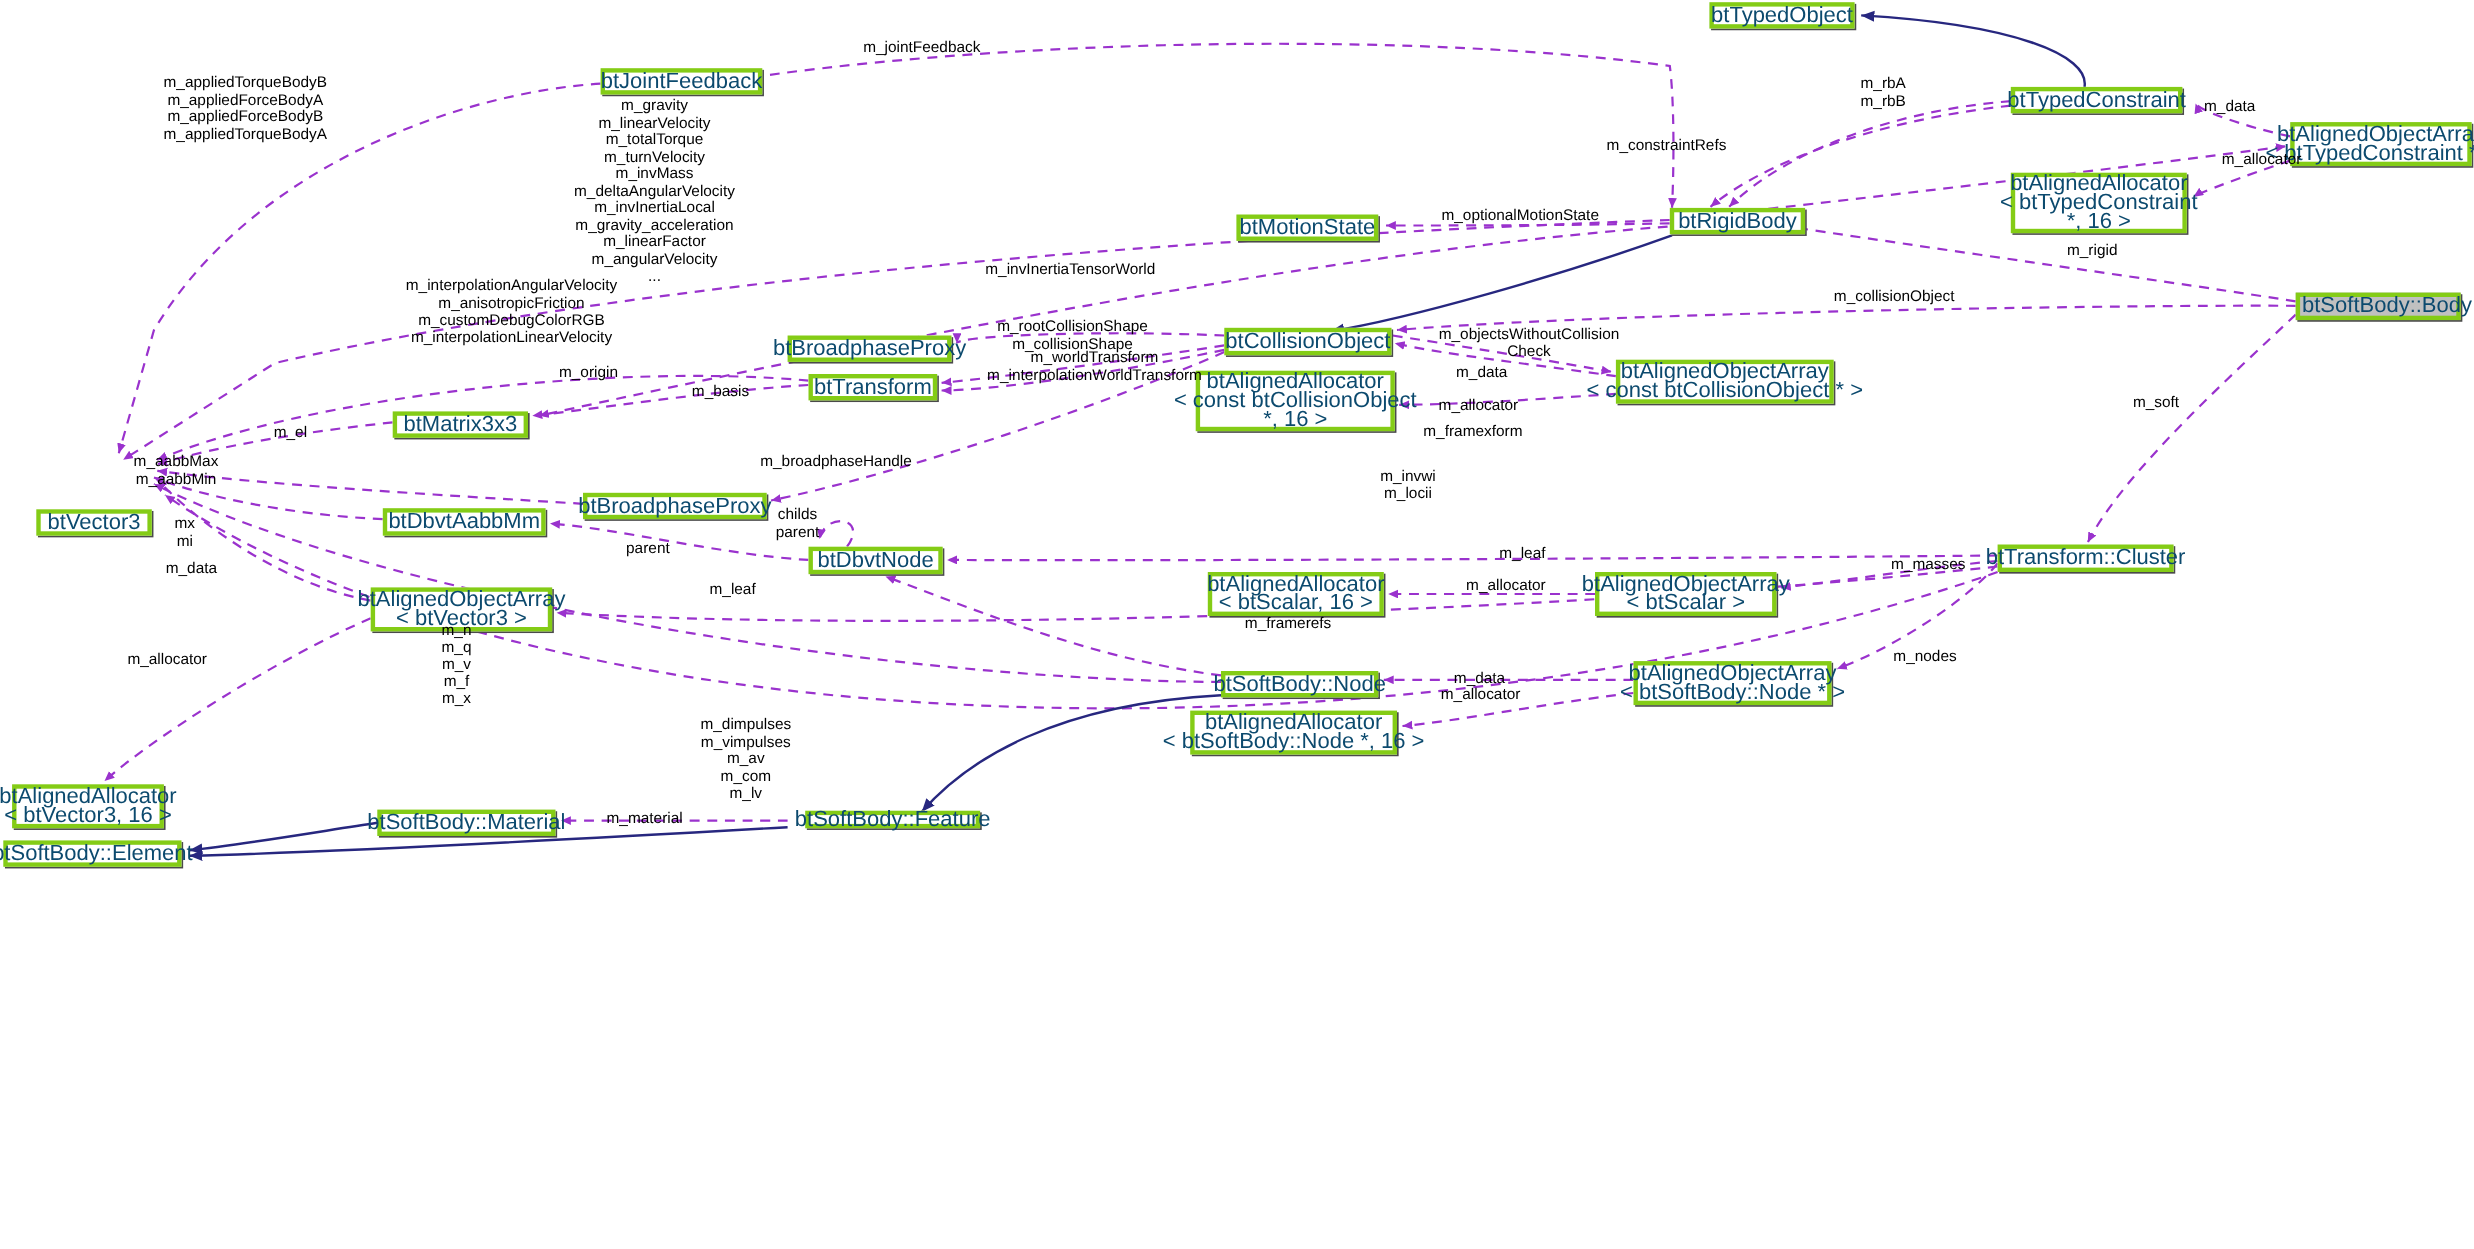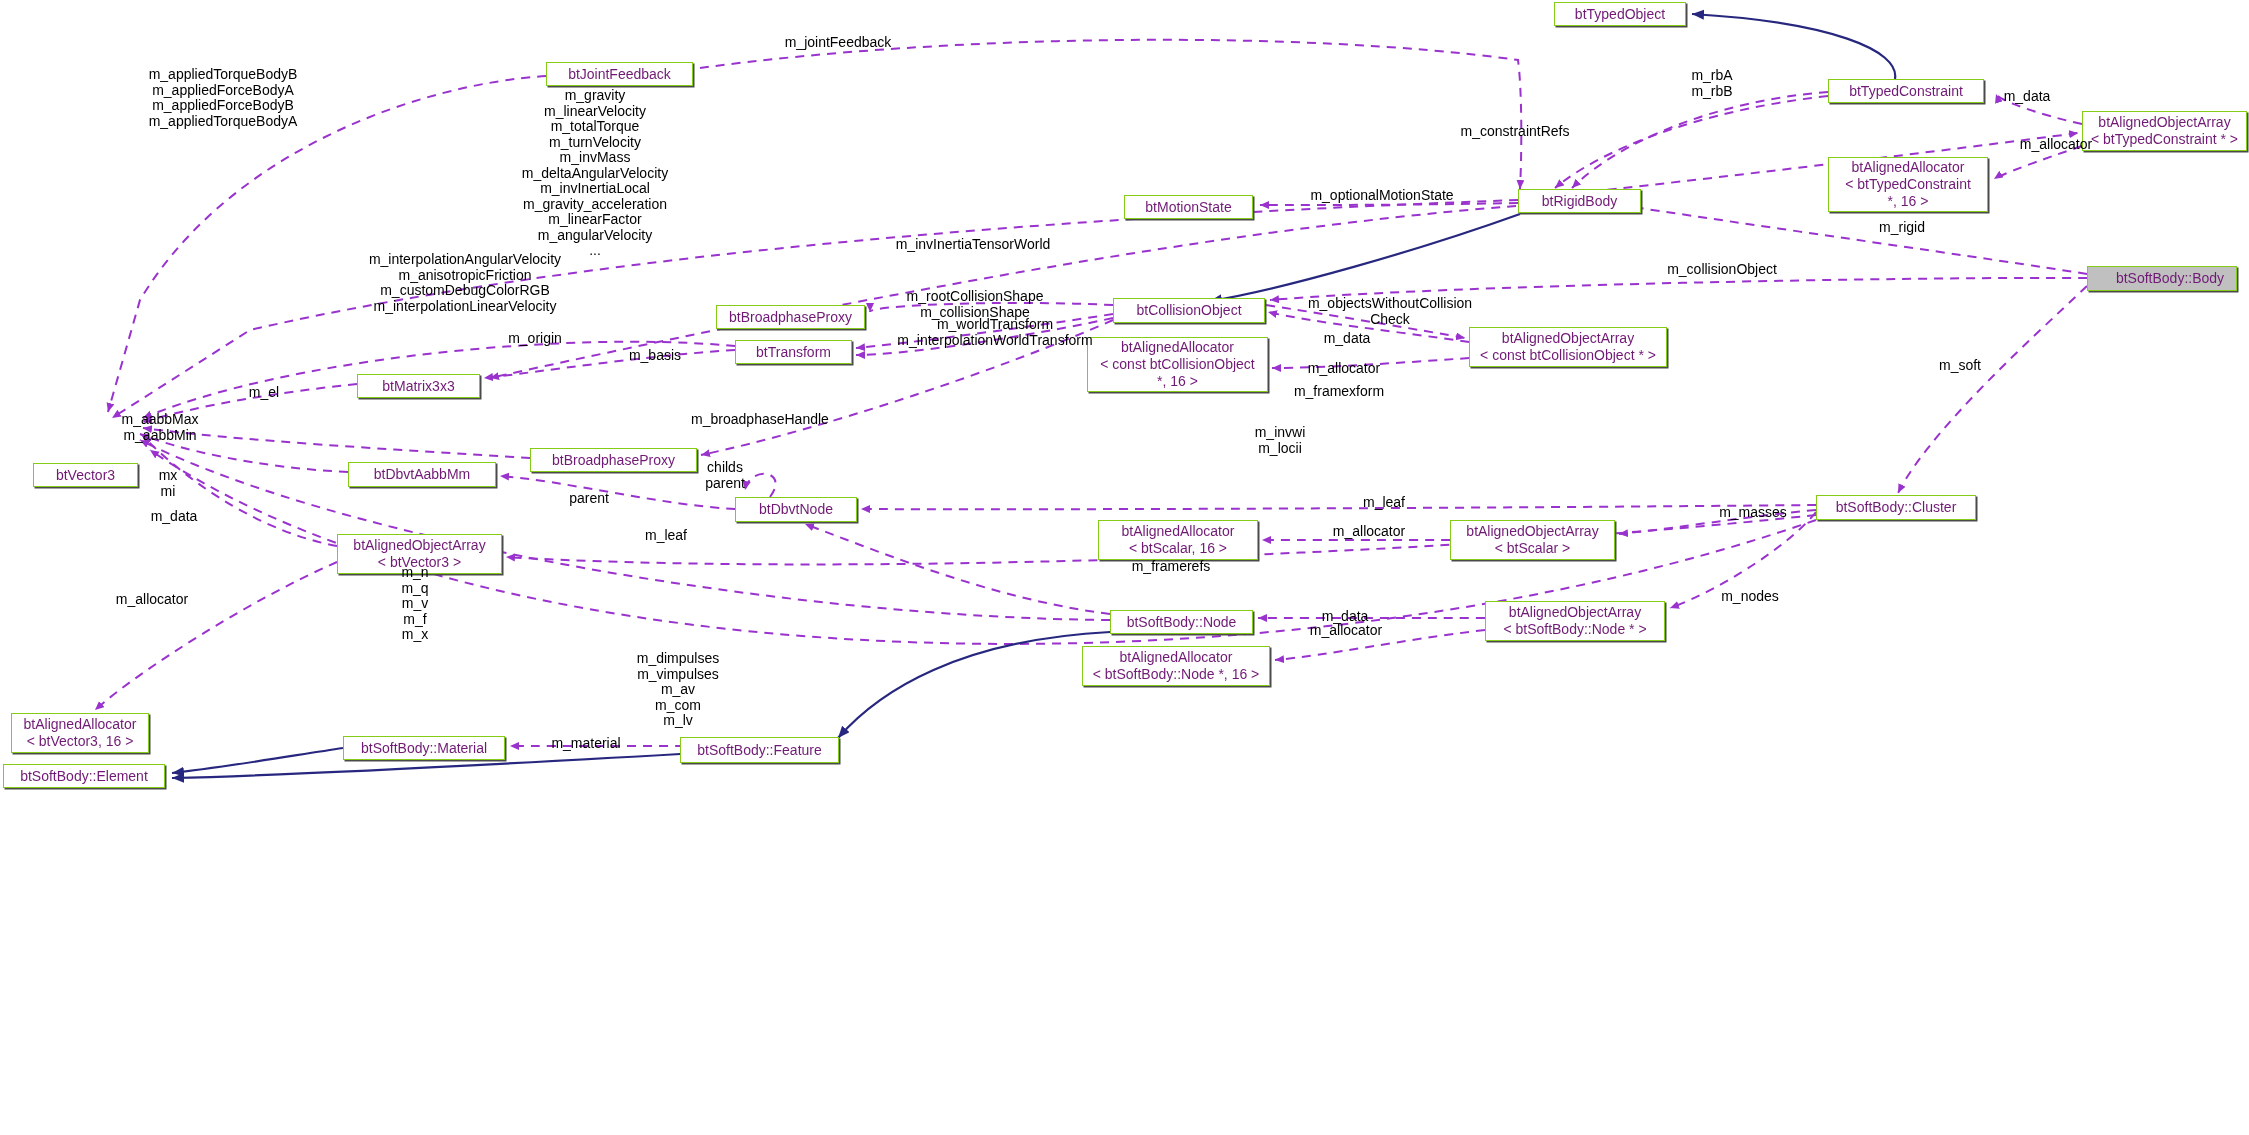--- a/index.html
+++ b/index.html
@@ -2,24 +2,24 @@
 <html><head>
 <meta charset="utf-8">
 <style>
   html,body{margin:0;padding:0;background:#ffffff;}
   body{font-family:"Liberation Sans","DejaVu Sans",sans-serif;}
   #canvas{position:relative;width:2249px;height:1135px;background:#ffffff;overflow:hidden;}
   #edges{position:absolute;left:0;top:0;width:2249px;height:1135px;}
   .node{
     position:absolute;
     box-sizing:border-box;
-    border:1px solid #84cc16;
+    border:4px solid #84cc16;
     background:#ffffff;
-    color:#701a75;
-    font-size:14px;
+    color:#0c4a6e;
+    font-size:20px;
     line-height:17px;
     text-align:center;
     display:flex;
     align-items:center;
     justify-content:center;
     white-space:pre;
     box-shadow:1.5px 1.5px 0 0 #4a4a4a;
     z-index:5;
   }
   .node.hl{background:#c0c0c0;}
@@ -162,36 +162,36 @@
 &lt; const btCollisionObject * &gt;</div>
   <div class="node" style="left:735px;top:340px;width:117px;height:24px;">btTransform</div>
   <div class="node" style="left:1087px;top:337px;width:181px;height:55px;">btAlignedAllocator
 &lt; const btCollisionObject
 *, 16 &gt;</div>
   <div class="node" style="left:357px;top:374px;width:123px;height:24px;">btMatrix3x3</div>
   <div class="node" style="left:33px;top:415px;width:105px;height:24px;margin-top:48px;">btVector3</div>
   <div class="node" style="left:530px;top:448px;width:167px;height:24px;">btBroadphaseProxy</div>
   <div class="node" style="left:348px;top:462px;width:148px;height:25px;">btDbvtAabbMm</div>
   <div class="node" style="left:735px;top:497px;width:122px;height:25px;">btDbvtNode</div>
-  <div class="node" style="left:1816px;top:495px;width:160px;height:25px;">btSoftBody::Cluster</div>
+  <div class="node" style="left:1816px;top:495px;width:160px;height:25px;">btTransform::Cluster</div>
   <div class="node" style="left:1098px;top:520px;width:160px;height:40px;">btAlignedAllocator
 &lt; btScalar, 16 &gt;</div>
   <div class="node" style="left:1450px;top:520px;width:165px;height:40px;">btAlignedObjectArray
 &lt; btScalar &gt;</div>
   <div class="node" style="left:337px;top:534px;width:165px;height:40px;">btAlignedObjectArray
 &lt; btVector3 &gt;</div>
   <div class="node" style="left:1110px;top:610px;width:143px;height:24px;">btSoftBody::Node</div>
   <div class="node" style="left:1485px;top:601px;width:180px;height:40px;">btAlignedObjectArray
 &lt; btSoftBody::Node * &gt;</div>
   <div class="node" style="left:1082px;top:646px;width:188px;height:40px;">btAlignedAllocator
 &lt; btSoftBody::Node *, 16 &gt;</div>
   <div class="node" style="left:11px;top:713px;width:138px;height:40px;">btAlignedAllocator
 &lt; btVector3, 16 &gt;</div>
   <div class="node" style="left:343px;top:736px;width:162px;height:24px;">btSoftBody::Material</div>
-  <div class="node" style="left:680px;top:737px;width:159px;height:26px;">btSoftBody::Feature</div>
+  <div class="node" style="left:732px;top:737px;width:159px;height:16px;">btSoftBody::Feature</div>
   <div class="node" style="left:3px;top:764px;width:162px;height:24px;">btSoftBody::Element</div>
 
   <div class="edge-label" style="left:118px;top:67px;width:210px;">m_appliedTorqueBodyB
 m_appliedForceBodyA
 m_appliedForceBodyB
 m_appliedTorqueBodyA</div>
   <div class="edge-label" style="left:778px;top:35px;width:120px;">m_jointFeedback</div>
   <div class="edge-label" style="left:480px;top:88px;width:230px;">m_gravity
 m_linearVelocity
 m_totalTorque

